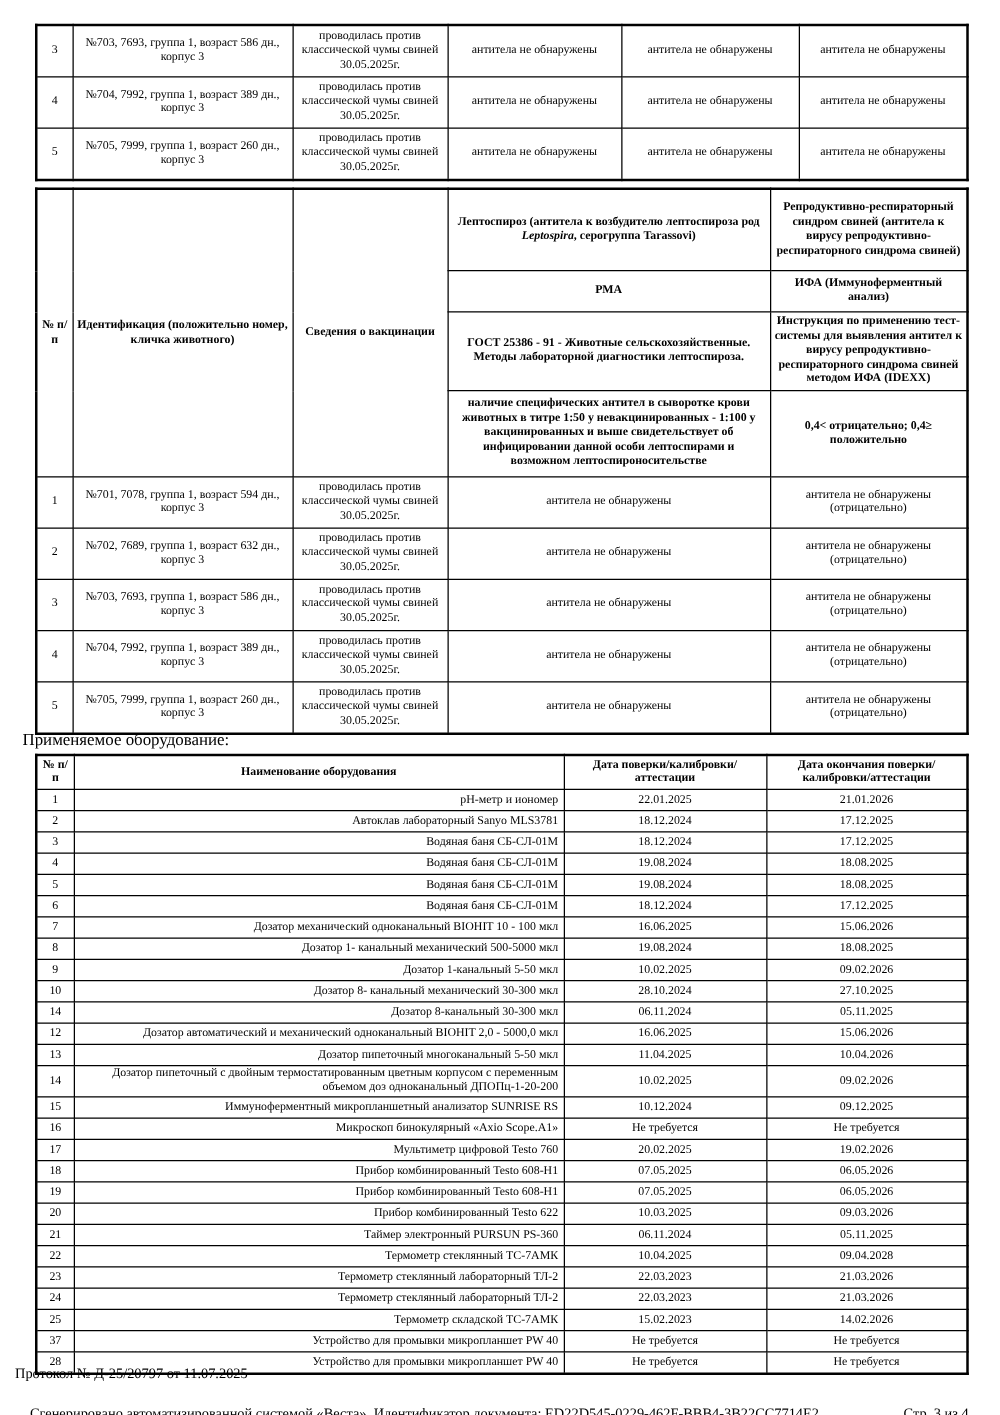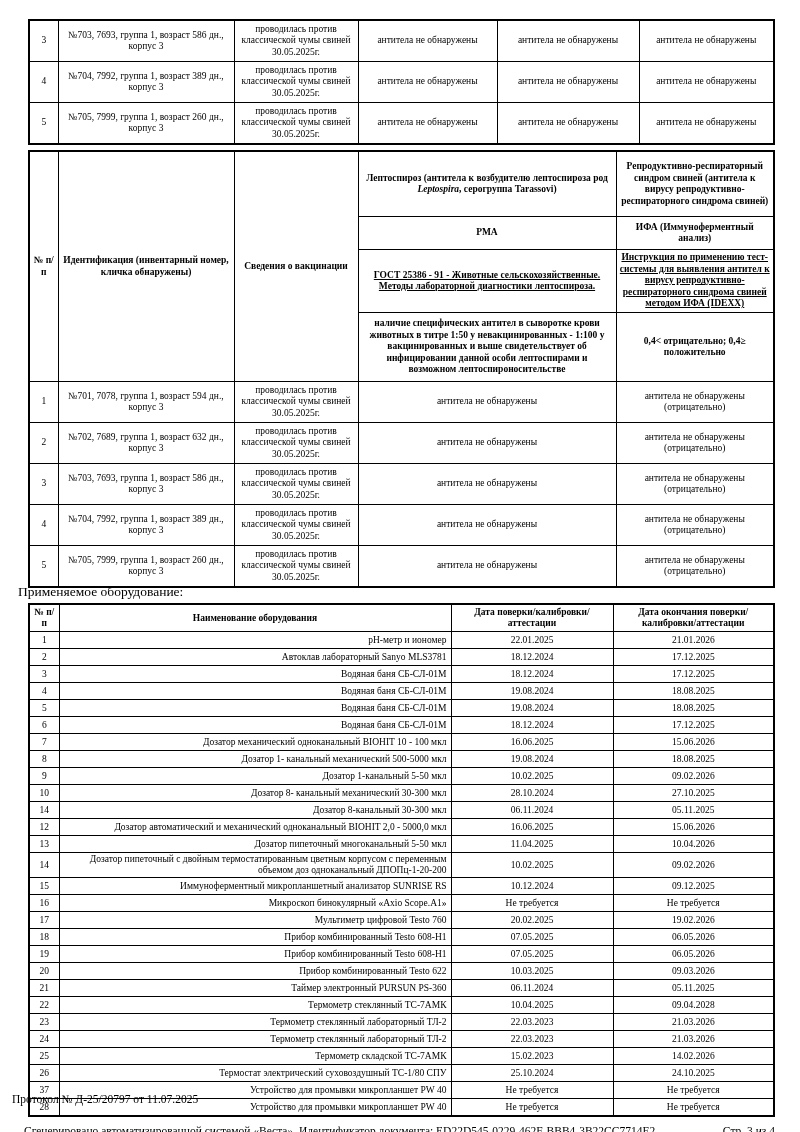--- a/index.html
+++ b/index.html
@@ -15,21 +15,21 @@
   
   .animals td, .animals th {
     font-size:9.5px; line-height:11.5px; text-align:center;
     vertical-align:middle; padding:1px 3px;
   }
   .animals td { height:38px; }
   .tbl-top { top:19px; }
   .tbl-lepto { top:150px; }
   .tbl-lepto .hr1 th { height:62px;margin-top:19px; }
   .tbl-lepto .hr2 th { height:30px; }
-  .tbl-lepto .hr3 th { height:60px;text-decoration:underline; }
+  .tbl-lepto .hr3 th { height:60px; }
   .tbl-lepto .hr4 th { height:66px; }
   .tbl-lepto th { font-weight:bold; }
 
   
   .equip-title { position:absolute; left:18px; top:584px; font-size:13.5px; }
   .tbl-equip { top:603px; }
   .tbl-equip th {
     font-size:9.5px; line-height:11px; font-weight:bold;
     text-align:center; vertical-align:middle; padding:1px 3px; height:24px;
   }
@@ -92,21 +92,21 @@
     <colgroup>
       <col style="width:29px">
         <col style="width:176px">
         <col style="width:124px">
       <col style="width:258px">
         <col style="width:158px">
     </colgroup>
     <tbody>
       <tr class="hr1">
         <th rowspan="4">№ п/п</th>
-        <th rowspan="4">Идентификация (инвентарный номер, кличка обнаружены)</th>
+        <th rowspan="4">Идентификация (положительно номер, кличка животного)</th>
         <th rowspan="4">Сведения о вакцинации</th>
         <th><span>Лептоспироз (антитела к возбудителю лептоспироза род </span><span class="it">Leptospira</span><span>, серогруппа Tarassovi)</span></th>
         <th>Репродуктивно-респираторный синдром свиней (антитела к вирусу репродуктивно-респираторного синдрома свиней)</th>
       </tr>
       <tr class="hr2">
         <th>РМА</th>
         <th>ИФА (Иммуноферментный анализ)</th>
       </tr>
       <tr class="hr3">
         <th>ГОСТ 25386 - 91 - Животные сельскохозяйственные. Методы лабораторной диагностики лептоспироза.</th>
@@ -314,26 +314,20 @@
           <td>22.03.2023</td>
           <td>21.03.2026</td>
         </tr>
         <tr>
           <td>25</td>
           <td class="name">Термометр складской ТС-7АМК</td>
           <td>15.02.2023</td>
           <td>14.02.2026</td>
         </tr>
         <tr>
-          <td>26</td>
-          <td class="name">Термостат электрический суховоздушный ТС-1/80 СПУ</td>
-          <td>25.10.2024</td>
-          <td>24.10.2025</td>
-        </tr>
-        <tr>
           <td>37</td>
           <td class="name">Устройство для промывки микропланшет PW 40</td>
           <td>Не требуется</td>
           <td>Не требуется</td>
         </tr>
         <tr>
           <td>28</td>
           <td class="name">Устройство для промывки микропланшет PW 40</td>
           <td>Не требуется</td>
           <td>Не требуется</td>

